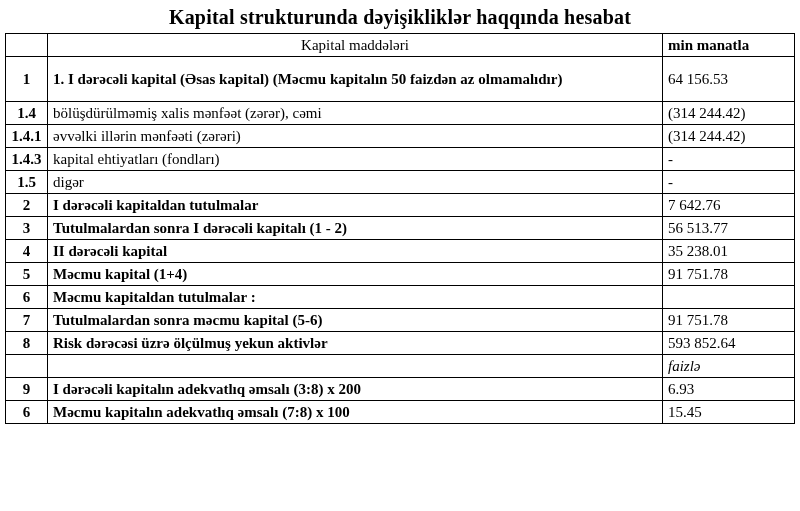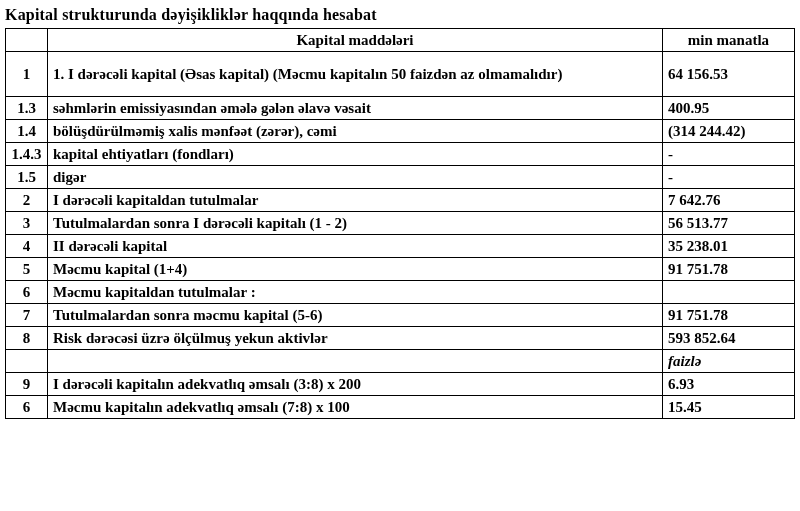--- a/index.html
+++ b/index.html
@@ -10,50 +10,50 @@
     font-family: "Liberation Serif", "DejaVu Serif", serif;
   }
   .page {
     width: 800px;
     height: 511px;
     box-sizing: border-box;
     padding: 4px 5px 0 5px;
     background: #ffffff;
   }
   .report-title {
-    font-size: 16px;
+    font-size: 20px;
     font-weight: bold;
+    text-align: center;
     margin: 2px 0 4px 0;
     letter-spacing: 0.2px;
   }
   table.report {
     border-collapse: collapse;
     width: 100%;
     table-layout: fixed;
     font-size: 15px;
   }
   table.report td {
     border: 1px solid #000000;
     padding: 0 5px;
     height: 22px;
     vertical-align: middle;
     overflow: hidden;
     white-space: nowrap;
-    font-weight: bold;
   }
   tr.tall td { height: 44px; }
   .col-no   { text-align: center; font-weight: bold; padding: 0 2px; }
   .col-label{ text-align: left; }
   .col-val  { text-align: left; }
   tr.bold .col-label { font-weight: bold; }
   .italic { font-style: italic; }
   
   td.hdr-empty { border: none; background: #ffffff; }
   td.hdr-items { text-align: center; font-weight: normal; }
-  td.hdr-unit  { border: none; text-align: center; font-weight: bold; }
+  td.hdr-unit  { border: none; text-align: left; font-weight: bold; }
 </style>
 </head>
 <body>
 
 <div class="page">
   <div class="report-title">Kapital strukturunda dəyişikliklər haqqında hesabat</div>
 
   <table class="report">
     <colgroup>
       <col style="width:42px">
@@ -66,27 +66,27 @@
         <td class="hdr-items">Kapital maddələri</td>
         <td class="hdr-unit">min manatla</td>
       </tr>
 
     <tr class="bold tall">
     <td class="col-no">1</td>
     <td class="col-label">1. I dərəcəli kapital (Əsas kapital) (Məcmu kapitalın 50 faizdən az olmamalıdır)</td>
     <td class="col-val">64 156.53</td>
   </tr>
         <tr>
-    <td class="col-no">1.3</td>
-    <td class="col-label">səhmlərin emissiyasından əmələ gələn  əlavə vəsait</td>
-    <td class="col-val">400.95</td>
+    <td class="col-no">1.4</td>
+    <td class="col-label">bölüşdürülməmiş xalis mənfəət (zərər), cəmi</td>
+    <td class="col-val">(314 244.42)</td>
   </tr>
         <tr>
-    <td class="col-no">1.4</td>
-    <td class="col-label">bölüşdürülməmiş xalis mənfəət (zərər), cəmi</td>
+    <td class="col-no">1.4.1</td>
+    <td class="col-label">əvvəlki illərin mənfəəti (zərəri)</td>
     <td class="col-val">(314 244.42)</td>
   </tr>
         <tr>
     <td class="col-no">1.4.3</td>
     <td class="col-label">kapital ehtiyatları (fondları)</td>
     <td class="col-val">-</td>
   </tr>
         <tr>
     <td class="col-no">1.5</td>
     <td class="col-label">digər</td>

